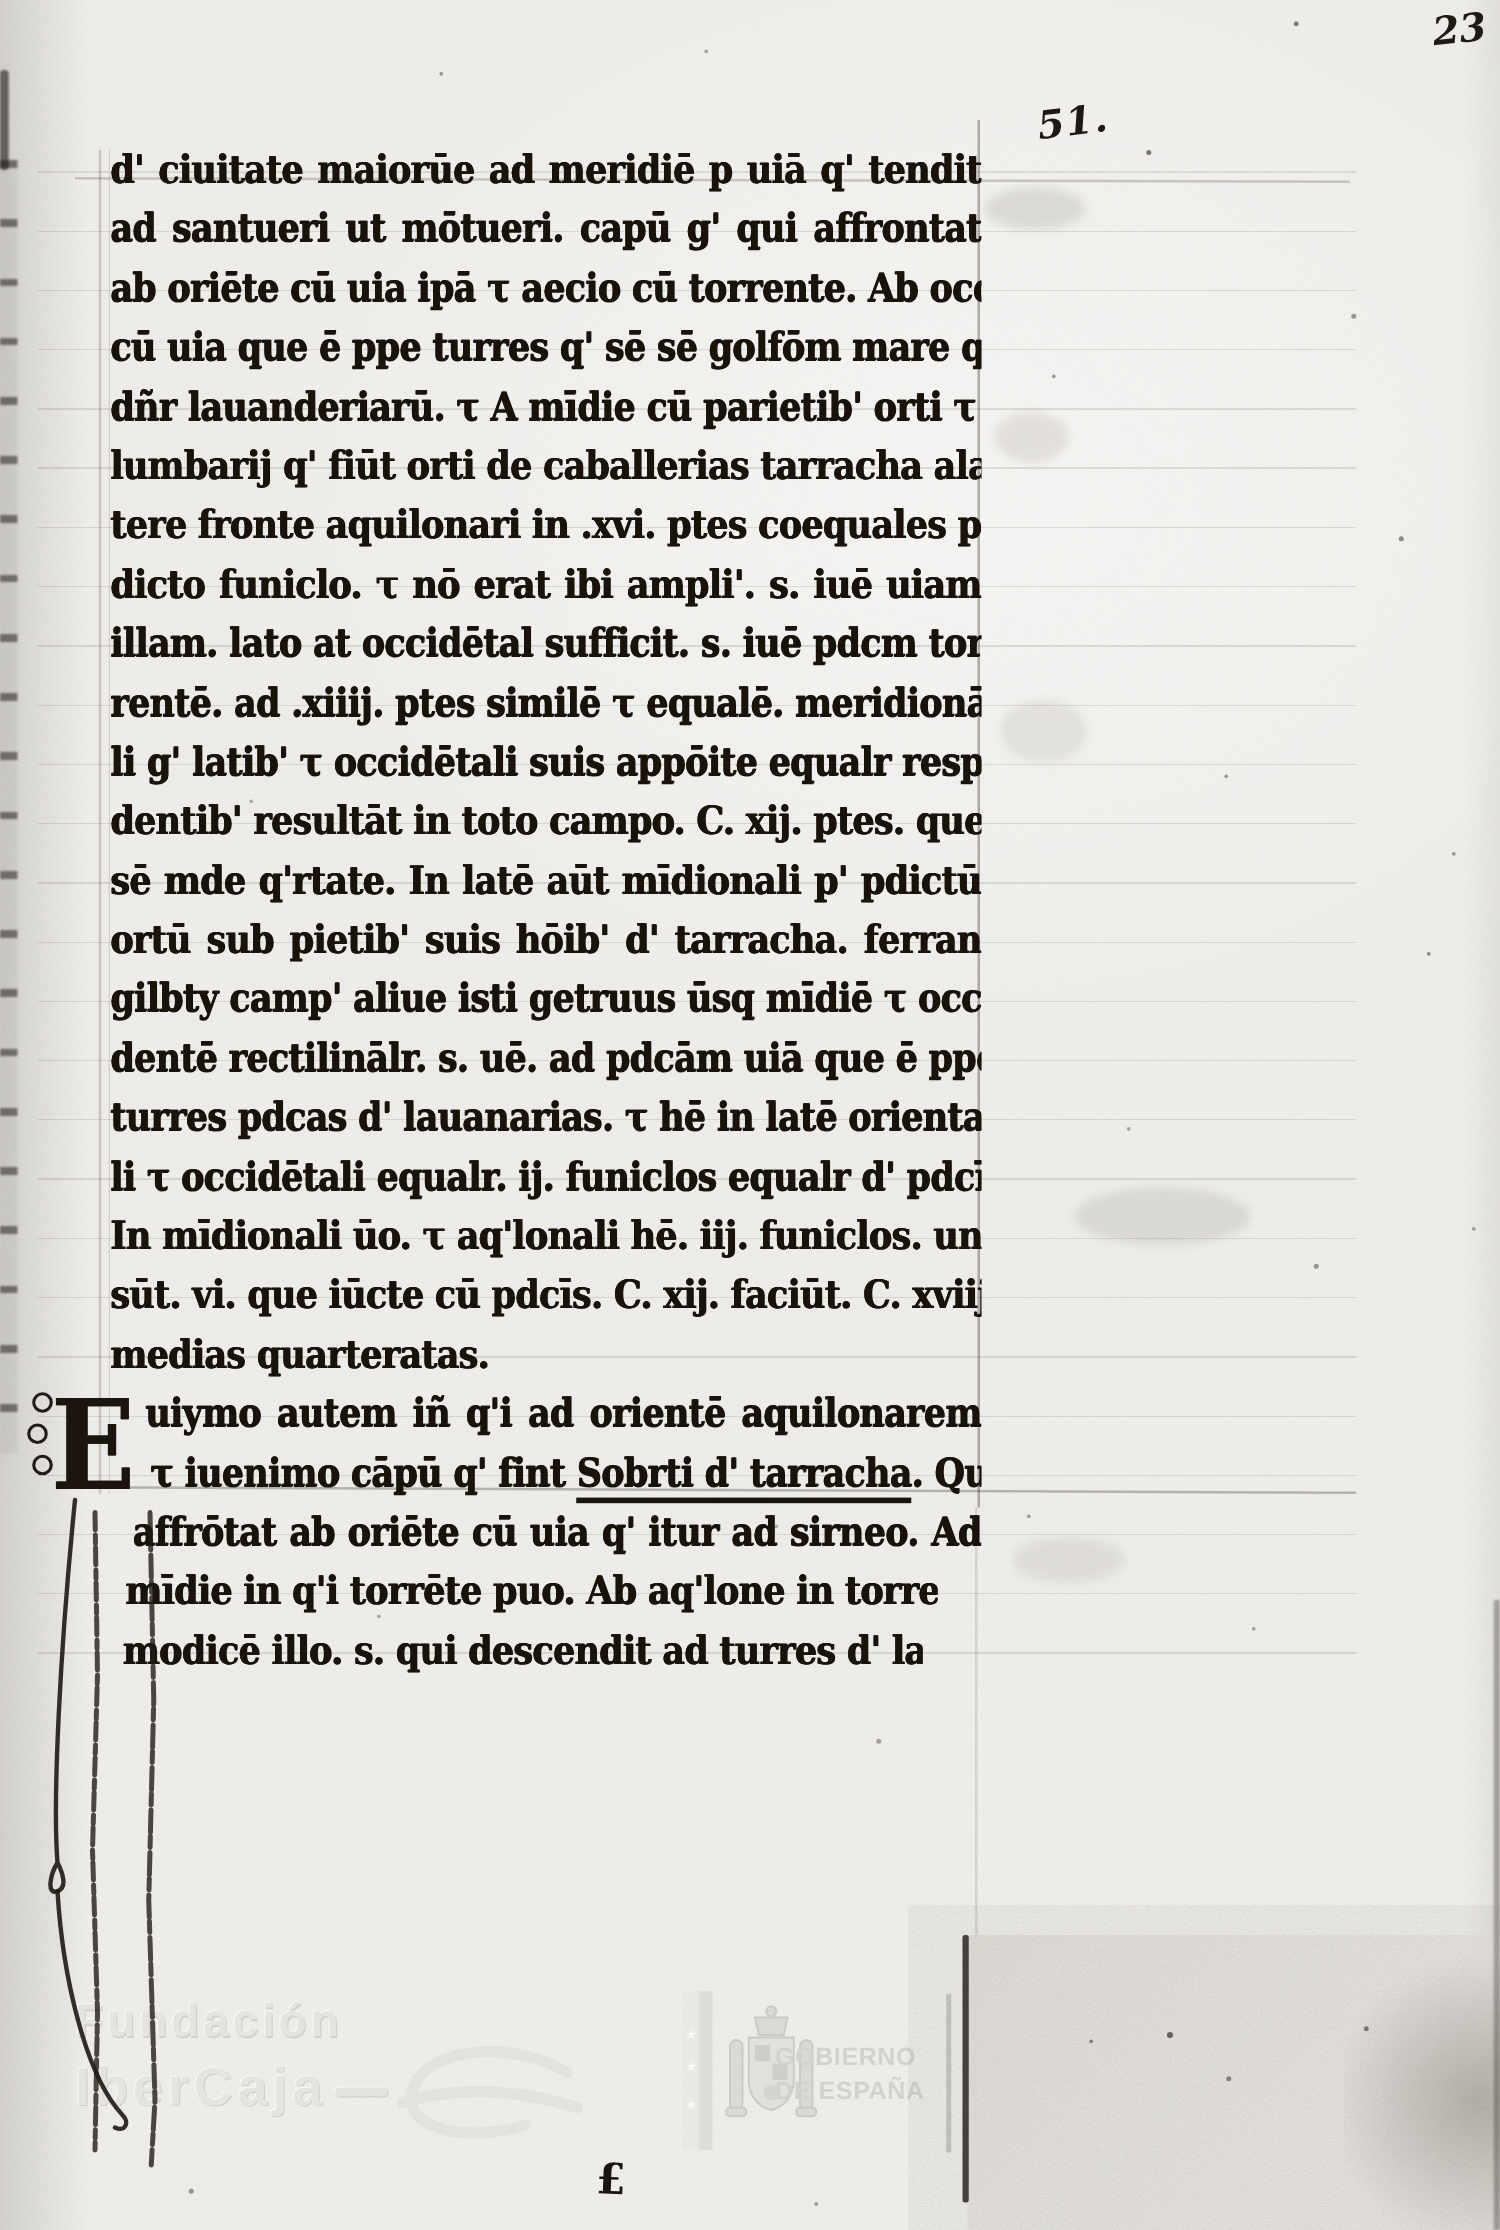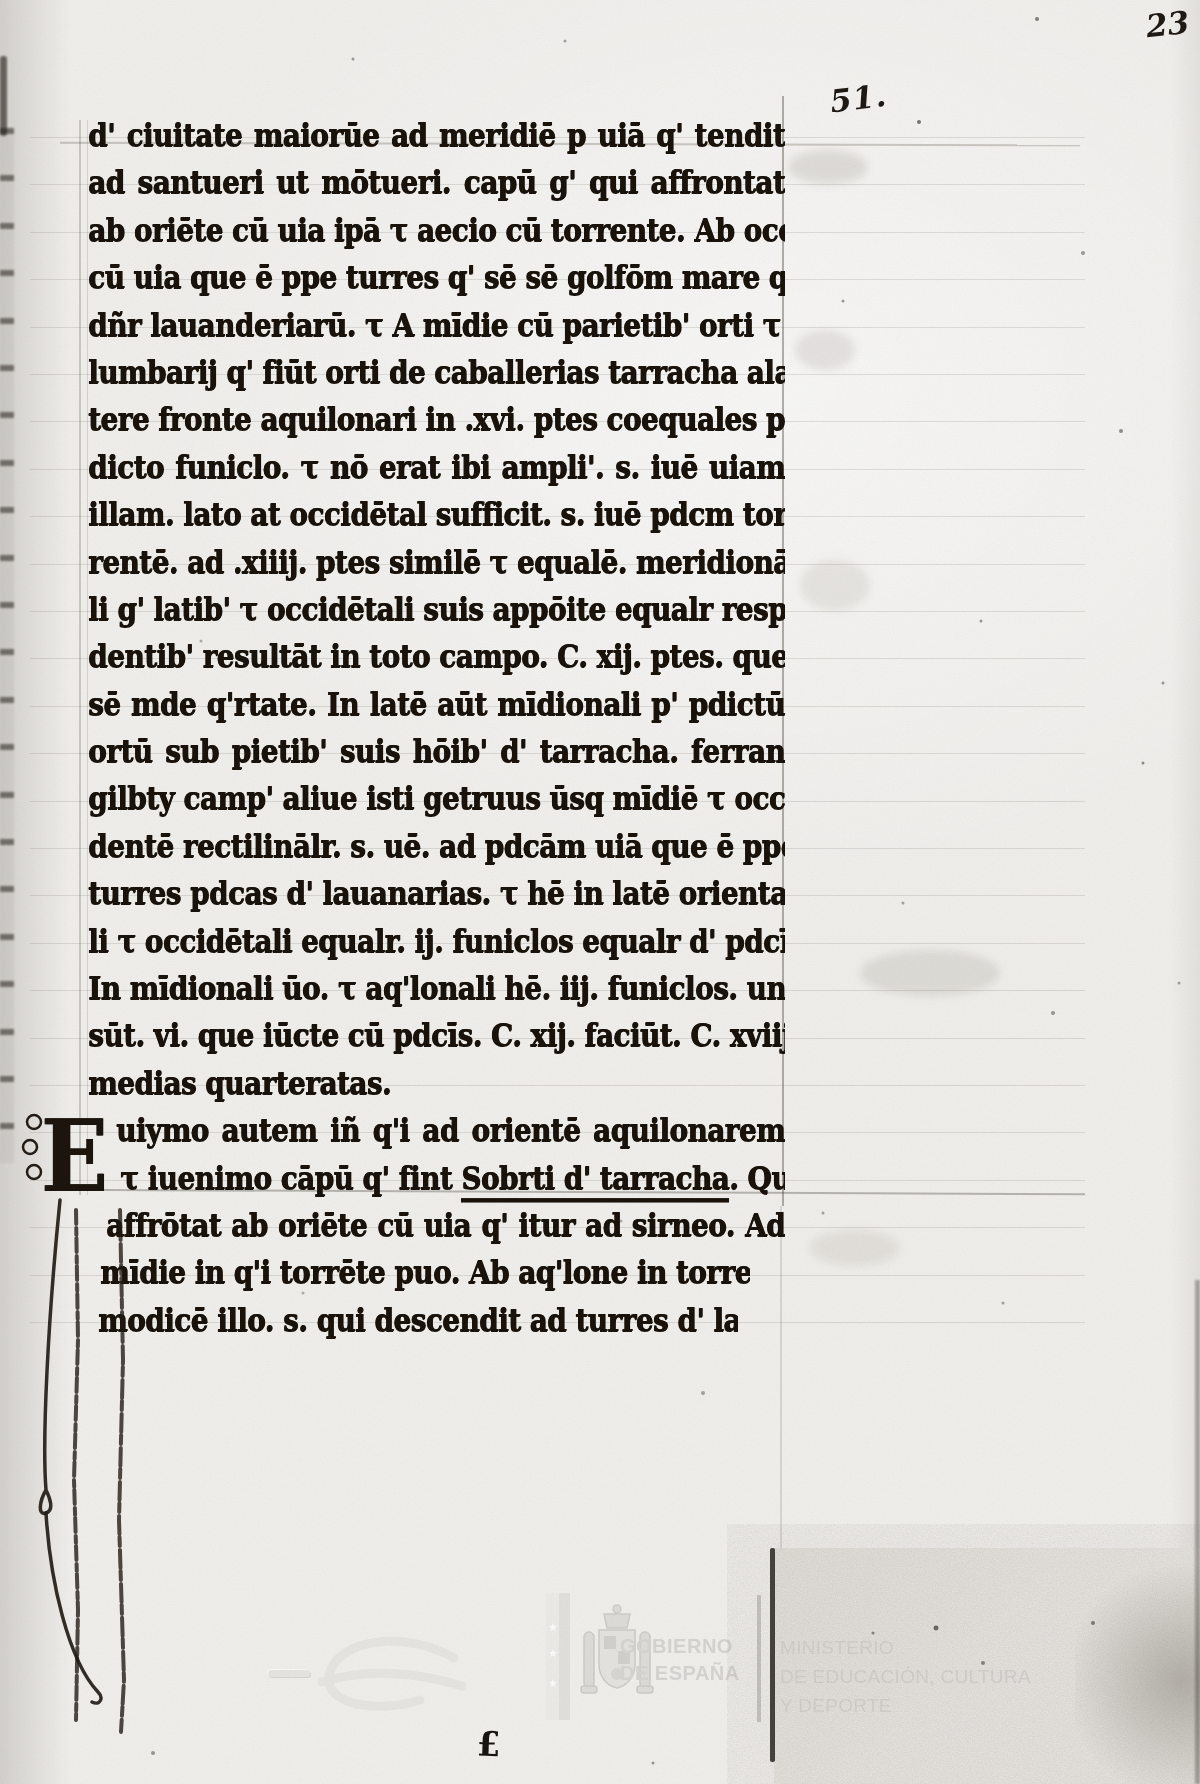--- a/index.html
+++ b/index.html
@@ -171,20 +171,24 @@
     <div class="ms-line p2b">
       <span>τ iuenimo cāpū q' fint </span><span class="u-phrase">Sobrti d' tarracha</span><span>. Qui</span>
     </div>
     <div class="ms-line p2c">affrōtat ab oriēte cū uia q' itur ad sirneo. Ad</div>
     <div class="ms-line p2d">mīdie in q'i torrēte puo. Ab aq'lone in torrente</div>
     <div class="ms-line p2e">modicē illo. s. qui descendit ad turres d' lauā</div>
   </div>
 
   <div class="bottom-mark">£</div>
 
+  <div class="wm-ibercaja">
+    <div class="wm-ib-1">Fundación</div>
+    <div class="wm-ib-2">IberCaja</div>
+  </div>
   <div class="wm-dash"></div>
   <svg class="wm-swoosh" width="155" height="95" viewBox="0 0 155 95">
     <g fill="none" stroke="#e7e6e3" stroke-width="9" stroke-linecap="round">
       <path d="M 140 30 C 92 2, 22 10, 15 48 C 10 76, 62 86, 106 72"></path>
       <path d="M 8 54 C 52 40, 102 44, 148 58"></path>
     </g>
   </svg>
 
   <div class="gov-flag">
     <span class="star" style="top:28px">★</span>
@@ -203,25 +207,20 @@
       <rect x="24" y="34" width="12" height="13" fill="#d2d1ce" stroke="none"></rect>
       <rect x="38" y="49" width="12" height="13" fill="#d2d1ce" stroke="none"></rect>
       <circle cx="37" cy="72" r="6" fill="#d8d7d4" stroke="none"></circle>
     </g>
   </svg>
   <div class="gov-text">
     <div>GOBIERNO</div>
     <div>DE ESPAÑA</div>
   </div>
   <div class="gov-divider"></div>
-  <div class="ministry-text">
-    <div>MINISTERIO</div>
-    <div>DE EDUCACIÓN, CULTURA</div>
-    <div>Y DEPORTE</div>
-  </div>
 
   <svg class="noise" width="1200" height="1784">
     <filter id="grain">
       <feTurbulence type="fractalNoise" baseFrequency="0.8" numOctaves="2" seed="7"></feTurbulence>
       <feColorMatrix type="matrix" values="0 0 0 0 0.12  0 0 0 0 0.10  0 0 0 0 0.08  0.55 0 0 0 0"></feColorMatrix>
     </filter>
     <rect width="1200" height="1784" filter="url(#grain)" opacity="0.10"></rect>
     <rect x="770" y="1548" width="430" height="236" filter="url(#grain)" opacity="0.22"></rect>
   </svg>
 

